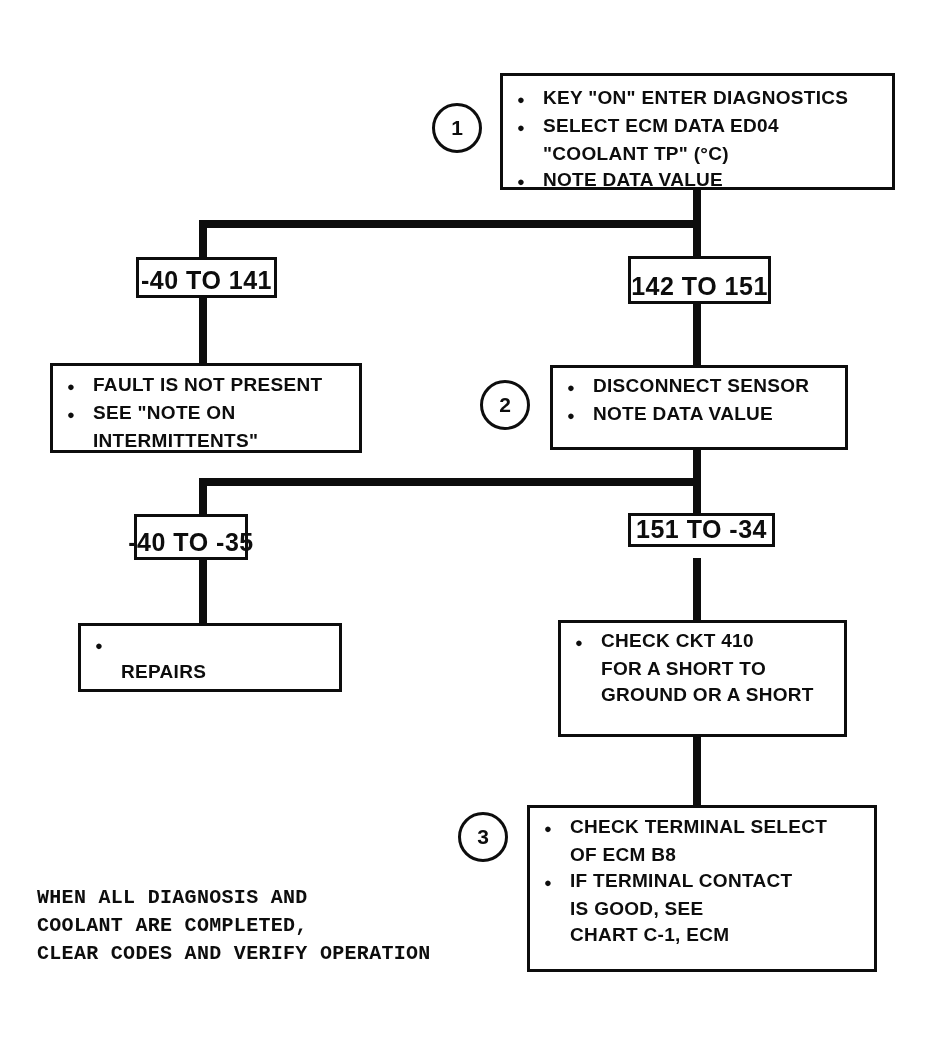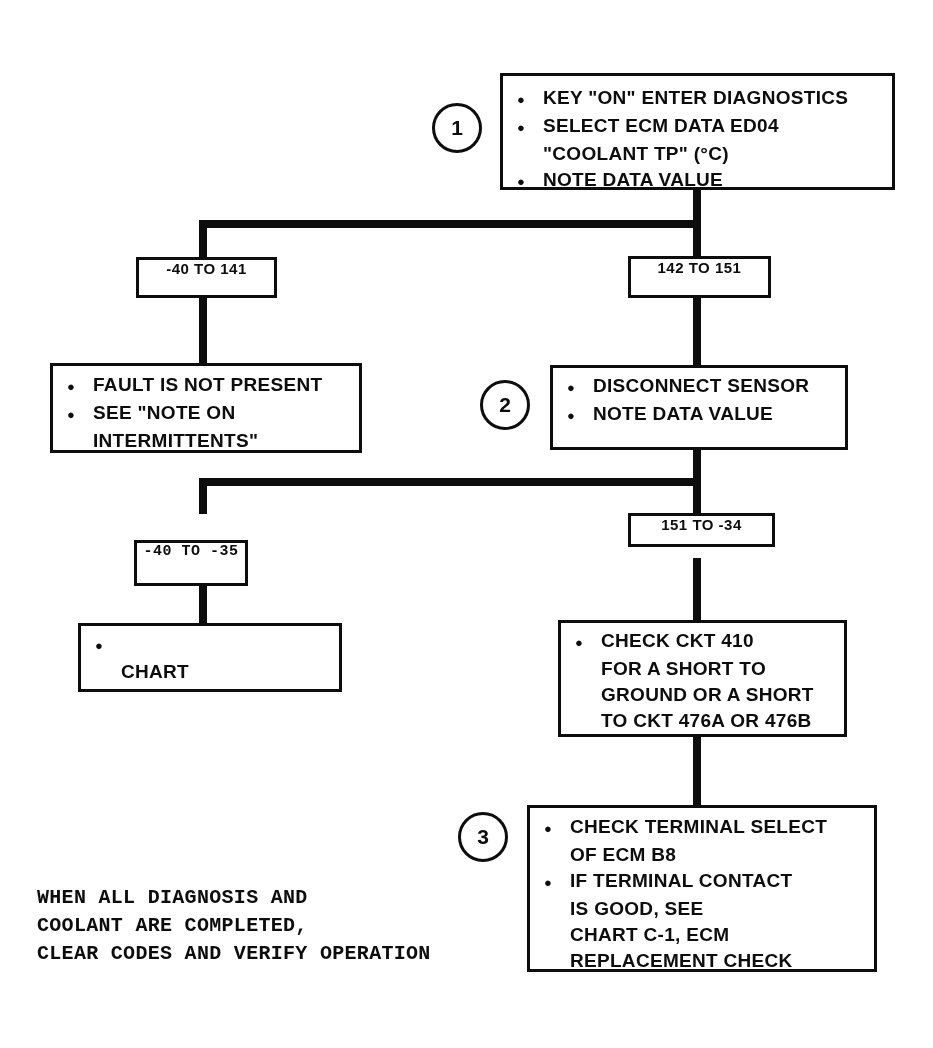--- a/index.html
+++ b/index.html
@@ -32,24 +32,24 @@
     flex: 0 0 26px;
     width: 26px;
     font-size: 13px;
     text-align: left;
   }
   .small-box {
     position: absolute;
     border: 3px solid #0d0d0d;
     background: #ffffff;
     display: flex;
-    align-items: flex-start;
+    align-items: flex-end;
     justify-content: center;
     font-weight: bold;
-    font-size: 15px;
+    font-size: 25px;
     letter-spacing: 0.5px;
     white-space: nowrap;
   }
   .conn { position: absolute; background: #0d0d0d; }
   .circle {
     position: absolute;
     width: 50px;
     height: 50px;
     border: 3px solid #0d0d0d;
     border-radius: 50%;
@@ -118,21 +118,21 @@
       <div class="line">
         <span class="marker">●</span>
         <span>NOTE DATA VALUE</span>
       </div>
     </div>
   </div>
 
   <div class="small-box" style="left:136px; top:257px; width:141px; height:41px;">
     <span>-40 TO 141</span>
   </div>
-  <div class="small-box" style="left:628px; top:256px; width:143px; height:42px;">
+  <div class="small-box" style="left:628px; top:256px; width:143px; height:48px;">
     <span>142 TO 151</span>
   </div>
 
   <div class="box" style="left:50px; top:363px; width:312px; height:90px;">
     <div class="bullets" style="padding-top:6px;">
       <div class="line">
         <span class="marker">●</span>
         <span>FAULT IS NOT PRESENT</span>
       </div>
       <div class="line">
@@ -152,57 +152,53 @@
         <span class="marker">●</span>
         <span>DISCONNECT SENSOR</span>
       </div>
       <div class="line">
         <span class="marker">●</span>
         <span>NOTE DATA VALUE</span>
       </div>
     </div>
   </div>
 
-  <div class="small-box" style="left:134px; top:540px; width:114px; height:46px;font-family:Liberation Mono, monospace;">
+  <div class="small-box" style="left:134px; top:514px; width:114px; height:46px;">
     <span>-40 TO -35</span>
   </div>
   <div class="small-box" style="left:628px; top:513px; width:147px; height:34px;">
     <span>151 TO -34</span>
   </div>
 
   <div class="box" style="left:78px; top:623px; width:264px; height:69px;">
     <div class="bullets" style="padding-top:7px;">
       <div class="line">
         <span class="marker">●</span>
       </div>
       <div class="line">
         <span class="marker"></span>
-        <span>CHART</span>
+        <span>REPAIRS</span>
       </div>
     </div>
   </div>
 
   <div class="box" style="left:558px; top:620px; width:289px; height:117px;">
     <div class="bullets" style="padding-top:5px;">
       <div class="line">
         <span class="marker">●</span>
         <span>CHECK CKT 410</span>
       </div>
       <div class="line">
         <span class="marker"></span>
         <span>FOR A SHORT TO</span>
       </div>
       <div class="line">
         <span class="marker"></span>
         <span>GROUND OR A SHORT</span>
       </div>
-      <div class="line">
-        <span class="marker"></span>
-        <span>TO CKT 476A OR 476B</span>
-      </div>
     </div>
   </div>
 
   <div class="box" style="left:527px; top:805px; width:350px; height:167px;">
     <div class="bullets" style="padding-top:6px;">
       <div class="line">
         <span class="marker">●</span>
         <span>CHECK TERMINAL SELECT</span>
       </div>
       <div class="line">
@@ -213,24 +209,20 @@
         <span class="marker">●</span>
         <span>IF TERMINAL CONTACT</span>
       </div>
       <div class="line">
         <span class="marker"></span>
         <span>IS GOOD, SEE</span>
       </div>
       <div class="line">
         <span class="marker"></span>
         <span>CHART C-1, ECM</span>
-      </div>
-      <div class="line">
-        <span class="marker"></span>
-        <span>REPLACEMENT CHECK</span>
       </div>
     </div>
   </div>
 
   <div class="note">
     <div>WHEN ALL DIAGNOSIS AND</div>
     <div>COOLANT ARE COMPLETED,</div>
     <div>CLEAR CODES AND VERIFY OPERATION</div>
   </div>
 

